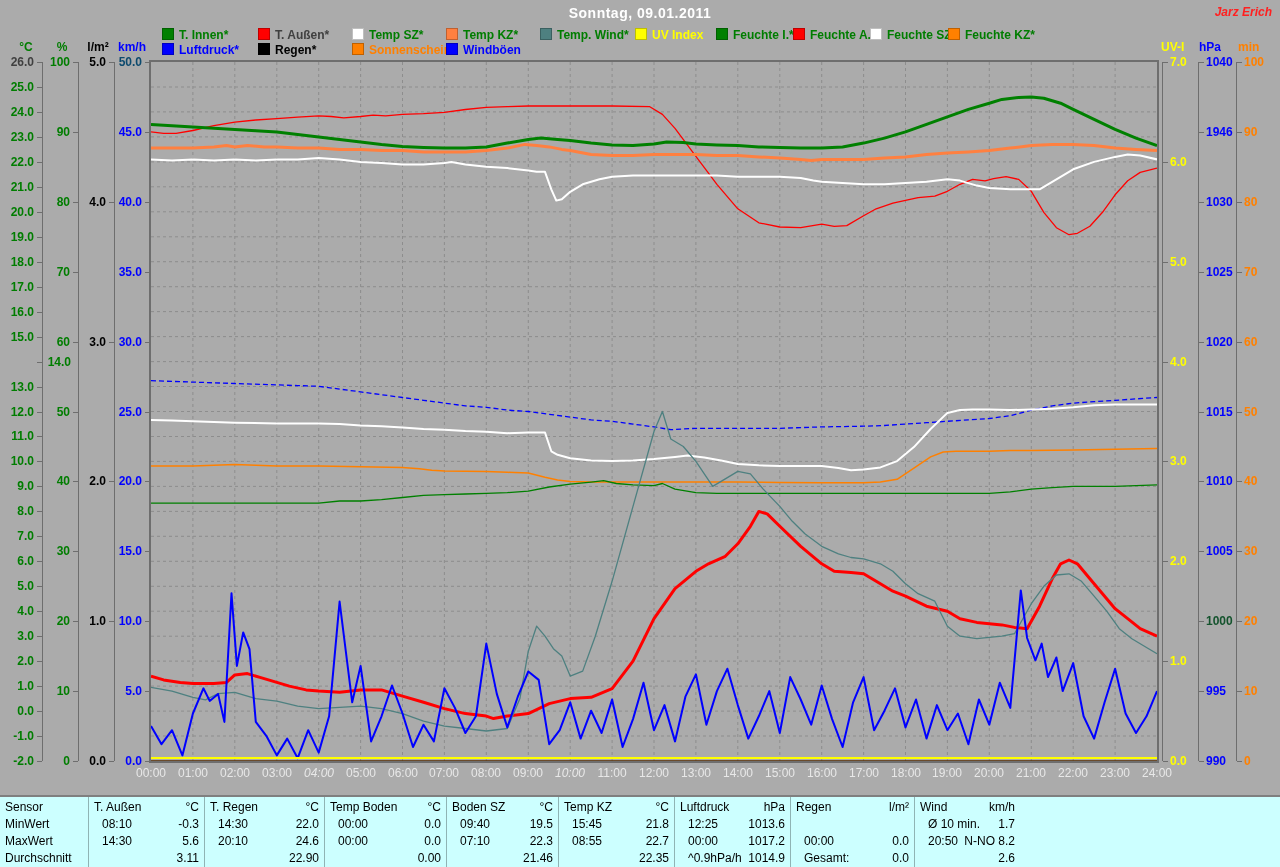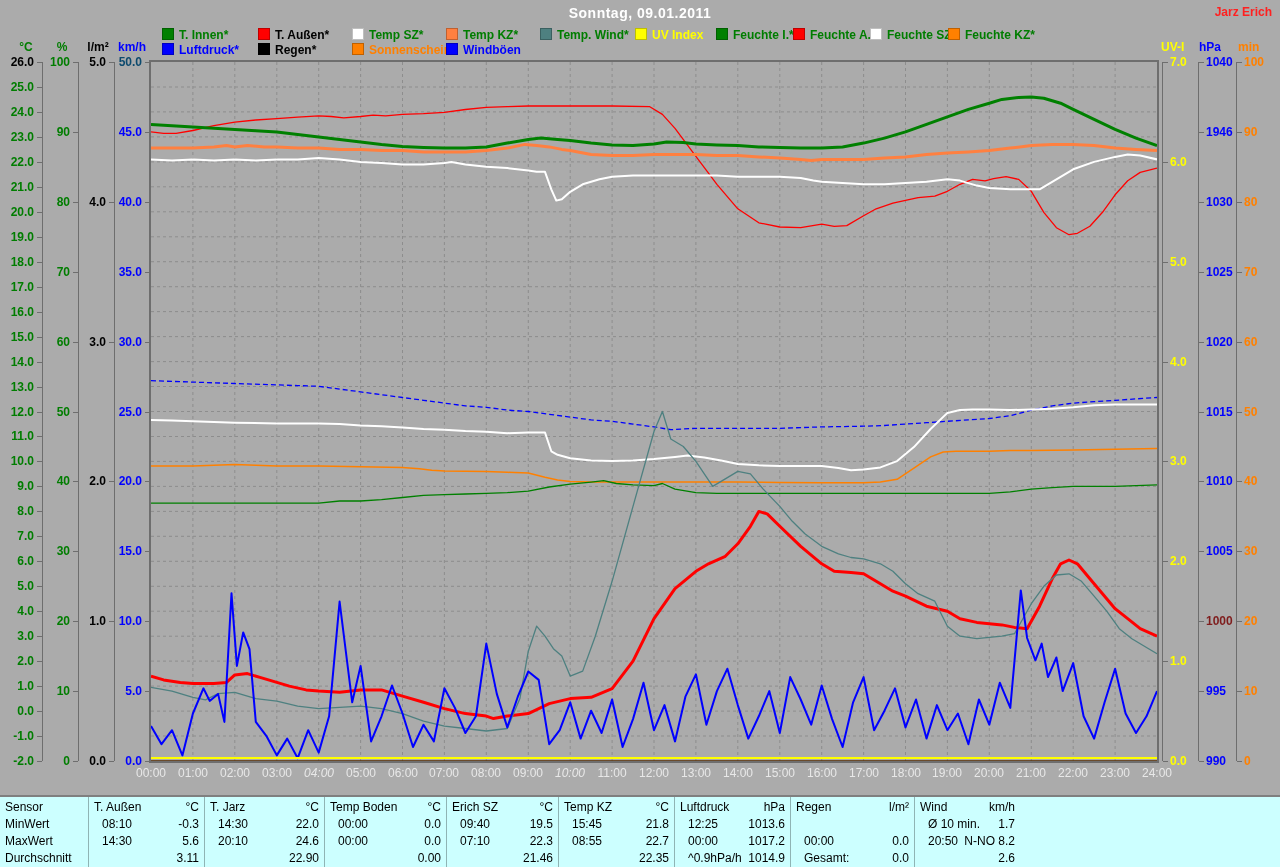--- a/index.html
+++ b/index.html
@@ -1,19 +1,19 @@
 <!DOCTYPE html>
 <html><head>
 <meta charset="utf-8">
 <style>
   html,body{margin:0;padding:0;background:#ababab;width:1280px;height:867px;overflow:hidden;
             font-family:"Liberation Sans",sans-serif;-webkit-font-smoothing:none;}
   .abs{position:absolute;}
   #page-title{top:5px;left:0;width:1280px;text-align:center;color:#fff;font-size:14px;font-weight:bold;letter-spacing:.5px;}
-  #author{top:5px;right:8px;color:#ff2020;font-size:12px;font-weight:bold;}
+  #author{top:5px;right:8px;color:#ff2020;font-size:12px;font-weight:bold;font-style:italic;}
   .legend-item{height:12px;font-size:12px;font-weight:bold;white-space:nowrap;}
   .legend-box{display:inline-block;width:10px;height:10px;vertical-align:-1px;margin-right:5px;border:1px solid rgba(0,0,0,.25);}
   .axis-header{font-size:12px;font-weight:bold;width:40px;}
   .axis-line{width:1px;background:#6e6e6e;}
   .axis-tick{height:1px;width:5px;background:#6e6e6e;}
   .axis-num{font-size:12px;font-weight:bold;height:12px;line-height:12px;width:34px;white-space:nowrap;}
   #plot-frame{left:149px;top:60px;width:1006px;height:699px;border:2px solid #6e6e6e;background:#ababab;}
   .x-label{top:766px;width:44px;text-align:center;color:#e8e8e8;font-size:12px;}
   #bottom-table{left:0;top:795px;width:1280px;height:72px;background:#ccffff;border-top:2px solid #7f7f7f;
                 display:flex;flex-direction:row;color:#000;font-size:12px;}
@@ -24,39 +24,39 @@
   .t-time{padding-left:8px;}
 </style>
 </head>
 <body>
 
 <div id="app">
   <div id="page-title" class="abs">Sonntag, 09.01.2011</div>
   <div id="author" class="abs">Jarz Erich</div>
   <div id="legend">
       <div class="legend-item abs" style="left: 162px; top: 28px; color: rgb(0, 125, 0);"><span class="legend-box" style="background: rgb(0, 128, 0);"></span><span>T. Innen*</span></div>
-      <div class="legend-item abs" style="left: 258px; top: 28px; color: #000000;"><span class="legend-box" style="background: rgb(255, 0, 0);"></span><span>T. Außen*</span></div>
+      <div class="legend-item abs" style="left: 258px; top: 28px; color: #404040;"><span class="legend-box" style="background: rgb(255, 0, 0);"></span><span>T. Außen*</span></div>
       <div class="legend-item abs" style="left: 352px; top: 28px; color: rgb(0, 125, 0);"><span class="legend-box" style="background: rgb(255, 255, 255);"></span><span>Temp SZ*</span></div>
       <div class="legend-item abs" style="left: 446px; top: 28px; color: rgb(0, 125, 0);"><span class="legend-box" style="background: rgb(255, 128, 64);"></span><span>Temp KZ*</span></div>
       <div class="legend-item abs" style="left: 540px; top: 28px; color: rgb(0, 125, 0);"><span class="legend-box" style="background: rgb(78, 128, 128);"></span><span>Temp. Wind*</span></div>
       <div class="legend-item abs" style="left: 635px; top: 28px; color: rgb(255, 255, 0);"><span class="legend-box" style="background: rgb(255, 255, 0);"></span><span>UV Index</span></div>
       <div class="legend-item abs" style="left: 716px; top: 28px; color: rgb(0, 125, 0);"><span class="legend-box" style="background: rgb(0, 128, 0);"></span><span>Feuchte I.*</span></div>
       <div class="legend-item abs" style="left: 793px; top: 28px; color: rgb(0, 125, 0);"><span class="legend-box" style="background: rgb(255, 0, 0);"></span><span>Feuchte A.*</span></div>
       <div class="legend-item abs" style="left: 870px; top: 28px; color: rgb(0, 125, 0);"><span class="legend-box" style="background: rgb(255, 255, 255);"></span><span>Feuchte SZ*</span></div>
       <div class="legend-item abs" style="left: 948px; top: 28px; color: rgb(0, 125, 0);"><span class="legend-box" style="background: rgb(255, 128, 0);"></span><span>Feuchte KZ*</span></div>
       <div class="legend-item abs" style="left: 162px; top: 43px; color: rgb(0, 0, 255);"><span class="legend-box" style="background: rgb(0, 0, 255);"></span><span>Luftdruck*</span></div>
       <div class="legend-item abs" style="left: 258px; top: 43px; color: rgb(0, 0, 0);"><span class="legend-box" style="background: rgb(0, 0, 0);"></span><span>Regen*</span></div>
       <div class="legend-item abs" style="left: 352px; top: 43px; color: rgb(255, 128, 0);"><span class="legend-box" style="background: rgb(255, 128, 0);"></span><span>Sonnenschein</span></div>
       <div class="legend-item abs" style="left: 446px; top: 43px; color: rgb(0, 0, 255);"><span class="legend-box" style="background: rgb(0, 0, 255);"></span><span>Windböen</span></div>
     </div>
   <div id="axes">
       <div class="axis-header abs" style="left: 6px; top: 40px; color: rgb(0, 125, 0); text-align: center;">°C</div>
       <div class="axis-line abs" style="left: 42px; top: 62px; height: 699px;"></div>
       <div class="axis-tick abs" style="left: 37px; top: 62px;"></div>
-      <div class="axis-num abs" style="left: 0px; top: 56px; color: #000000; text-align: right;">26.0</div>
+      <div class="axis-num abs" style="left: 0px; top: 56px; color: #404040; text-align: right;">26.0</div>
       <div class="axis-tick abs" style="left: 37px; top: 87px;"></div>
       <div class="axis-num abs" style="left: 0px; top: 81px; color: rgb(0, 125, 0); text-align: right;">25.0</div>
       <div class="axis-tick abs" style="left: 37px; top: 112px;"></div>
       <div class="axis-num abs" style="left: 0px; top: 106px; color: rgb(0, 125, 0); text-align: right;">24.0</div>
       <div class="axis-tick abs" style="left: 37px; top: 137px;"></div>
       <div class="axis-num abs" style="left: 0px; top: 131px; color: rgb(0, 125, 0); text-align: right;">23.0</div>
       <div class="axis-tick abs" style="left: 37px; top: 162px;"></div>
       <div class="axis-num abs" style="left: 0px; top: 156px; color: rgb(0, 125, 0); text-align: right;">22.0</div>
       <div class="axis-tick abs" style="left: 37px; top: 187px;"></div>
       <div class="axis-num abs" style="left: 0px; top: 181px; color: rgb(0, 125, 0); text-align: right;">21.0</div>
@@ -66,21 +66,21 @@
       <div class="axis-num abs" style="left: 0px; top: 231px; color: rgb(0, 125, 0); text-align: right;">19.0</div>
       <div class="axis-tick abs" style="left: 37px; top: 262px;"></div>
       <div class="axis-num abs" style="left: 0px; top: 256px; color: rgb(0, 125, 0); text-align: right;">18.0</div>
       <div class="axis-tick abs" style="left: 37px; top: 287px;"></div>
       <div class="axis-num abs" style="left: 0px; top: 281px; color: rgb(0, 125, 0); text-align: right;">17.0</div>
       <div class="axis-tick abs" style="left: 37px; top: 312px;"></div>
       <div class="axis-num abs" style="left: 0px; top: 306px; color: rgb(0, 125, 0); text-align: right;">16.0</div>
       <div class="axis-tick abs" style="left: 37px; top: 337px;"></div>
       <div class="axis-num abs" style="left: 0px; top: 331px; color: rgb(0, 125, 0); text-align: right;">15.0</div>
       <div class="axis-tick abs" style="left: 37px; top: 362px;"></div>
-      <div class="axis-num abs" style="left: 0px; top: 356px; color: rgb(0, 125, 0); text-align: right;">14.0</div>
+      <div class="axis-num abs" style="left: 0px; top: 356px; color: rgb(0, 125, 0); text-align: right; padding-left: 37px;">14.0</div>
       <div class="axis-tick abs" style="left: 37px; top: 387px;"></div>
       <div class="axis-num abs" style="left: 0px; top: 381px; color: rgb(0, 125, 0); text-align: right;">13.0</div>
       <div class="axis-tick abs" style="left: 37px; top: 412px;"></div>
       <div class="axis-num abs" style="left: 0px; top: 406px; color: rgb(0, 125, 0); text-align: right;">12.0</div>
       <div class="axis-tick abs" style="left: 37px; top: 436px;"></div>
       <div class="axis-num abs" style="left: 0px; top: 430px; color: rgb(0, 125, 0); text-align: right;">11.0</div>
       <div class="axis-tick abs" style="left: 37px; top: 461px;"></div>
       <div class="axis-num abs" style="left: 0px; top: 455px; color: rgb(0, 125, 0); text-align: right;">10.0</div>
       <div class="axis-tick abs" style="left: 37px; top: 486px;"></div>
       <div class="axis-num abs" style="left: 0px; top: 480px; color: rgb(0, 125, 0); text-align: right;">9.0</div>
@@ -198,21 +198,21 @@
       <div class="axis-num abs" style="left: 1206px; top: 266px; color: rgb(0, 0, 255); text-align: left;">1025</div>
       <div class="axis-tick abs" style="left: 1199px; top: 342px;"></div>
       <div class="axis-num abs" style="left: 1206px; top: 336px; color: rgb(0, 0, 255); text-align: left;">1020</div>
       <div class="axis-tick abs" style="left: 1199px; top: 412px;"></div>
       <div class="axis-num abs" style="left: 1206px; top: 406px; color: rgb(0, 0, 255); text-align: left;">1015</div>
       <div class="axis-tick abs" style="left: 1199px; top: 481px;"></div>
       <div class="axis-num abs" style="left: 1206px; top: 475px; color: rgb(0, 0, 255); text-align: left;">1010</div>
       <div class="axis-tick abs" style="left: 1199px; top: 551px;"></div>
       <div class="axis-num abs" style="left: 1206px; top: 545px; color: rgb(0, 0, 255); text-align: left;">1005</div>
       <div class="axis-tick abs" style="left: 1199px; top: 621px;"></div>
-      <div class="axis-num abs" style="left: 1206px; top: 615px; color: #7f1d1d; text-align: left;">1000</div>
+      <div class="axis-num abs" style="left: 1206px; top: 615px; color: #14532d; text-align: left;">1000</div>
       <div class="axis-tick abs" style="left: 1199px; top: 691px;"></div>
       <div class="axis-num abs" style="left: 1206px; top: 685px; color: rgb(0, 0, 255); text-align: left;">995</div>
       <div class="axis-tick abs" style="left: 1199px; top: 761px;"></div>
       <div class="axis-num abs" style="left: 1206px; top: 755px; color: rgb(0, 0, 255); text-align: left;">990</div>
       <div class="axis-header abs" style="left: 1238px; top: 40px; color: rgb(255, 128, 0); text-align: left;">min</div>
       <div class="axis-line abs" style="left: 1236px; top: 62px; height: 699px;"></div>
       <div class="axis-tick abs" style="left: 1237px; top: 62px;"></div>
       <div class="axis-num abs" style="left: 1244px; top: 56px; color: rgb(255, 128, 0); text-align: left;">100</div>
       <div class="axis-tick abs" style="left: 1237px; top: 132px;"></div>
       <div class="axis-num abs" style="left: 1244px; top: 126px; color: rgb(255, 128, 0); text-align: left;">90</div>
@@ -350,21 +350,21 @@
           <div class="t-time">14:30</div>
           <div>5.6</div>
         </div>
         <div class="t-row">
           <div class="t-time"></div>
           <div>3.11</div>
         </div>
       </div>
       <div class="t-col sep" style="width: 120px;">
         <div class="t-row t-bold">
-          <div>T. Jarz</div>
+          <div>T. Regen</div>
           <div>°C</div>
         </div>
         <div class="t-row">
           <div class="t-time">14:30</div>
           <div>22.0</div>
         </div>
         <div class="t-row">
           <div class="t-time">20:10</div>
           <div>24.6</div>
         </div>
@@ -386,21 +386,21 @@
           <div class="t-time">00:00</div>
           <div>0.0</div>
         </div>
         <div class="t-row">
           <div class="t-time"></div>
           <div>0.00</div>
         </div>
       </div>
       <div class="t-col sep" style="width: 112px;">
         <div class="t-row t-bold">
-          <div>Erich SZ</div>
+          <div>Boden SZ</div>
           <div>°C</div>
         </div>
         <div class="t-row">
           <div class="t-time">09:40</div>
           <div>19.5</div>
         </div>
         <div class="t-row">
           <div class="t-time">07:10</div>
           <div>22.3</div>
         </div>

